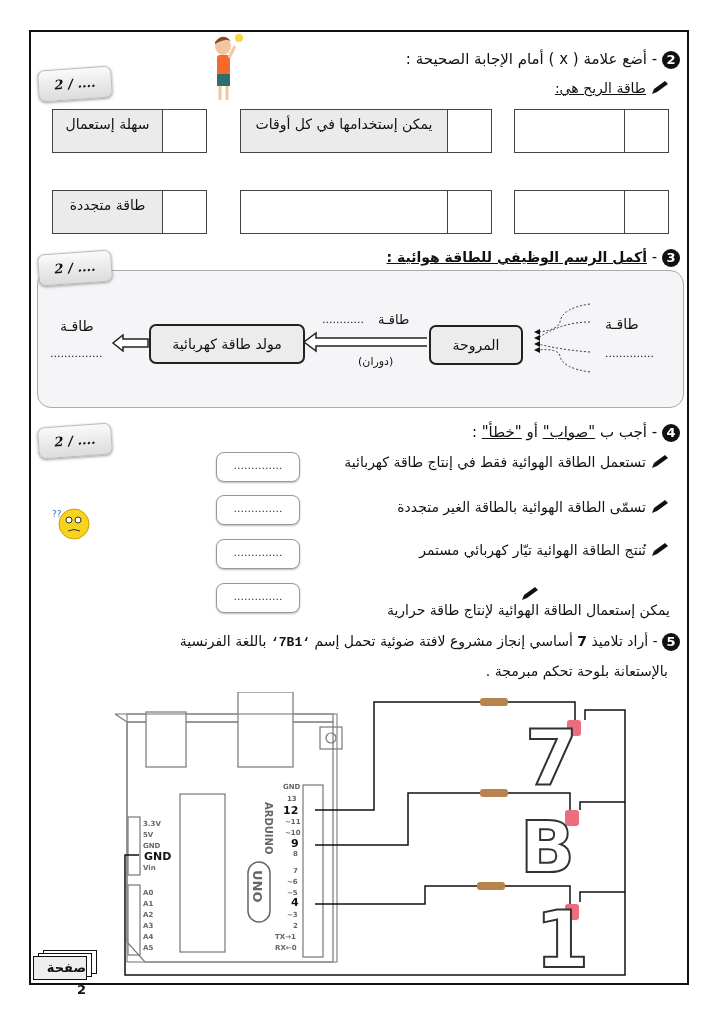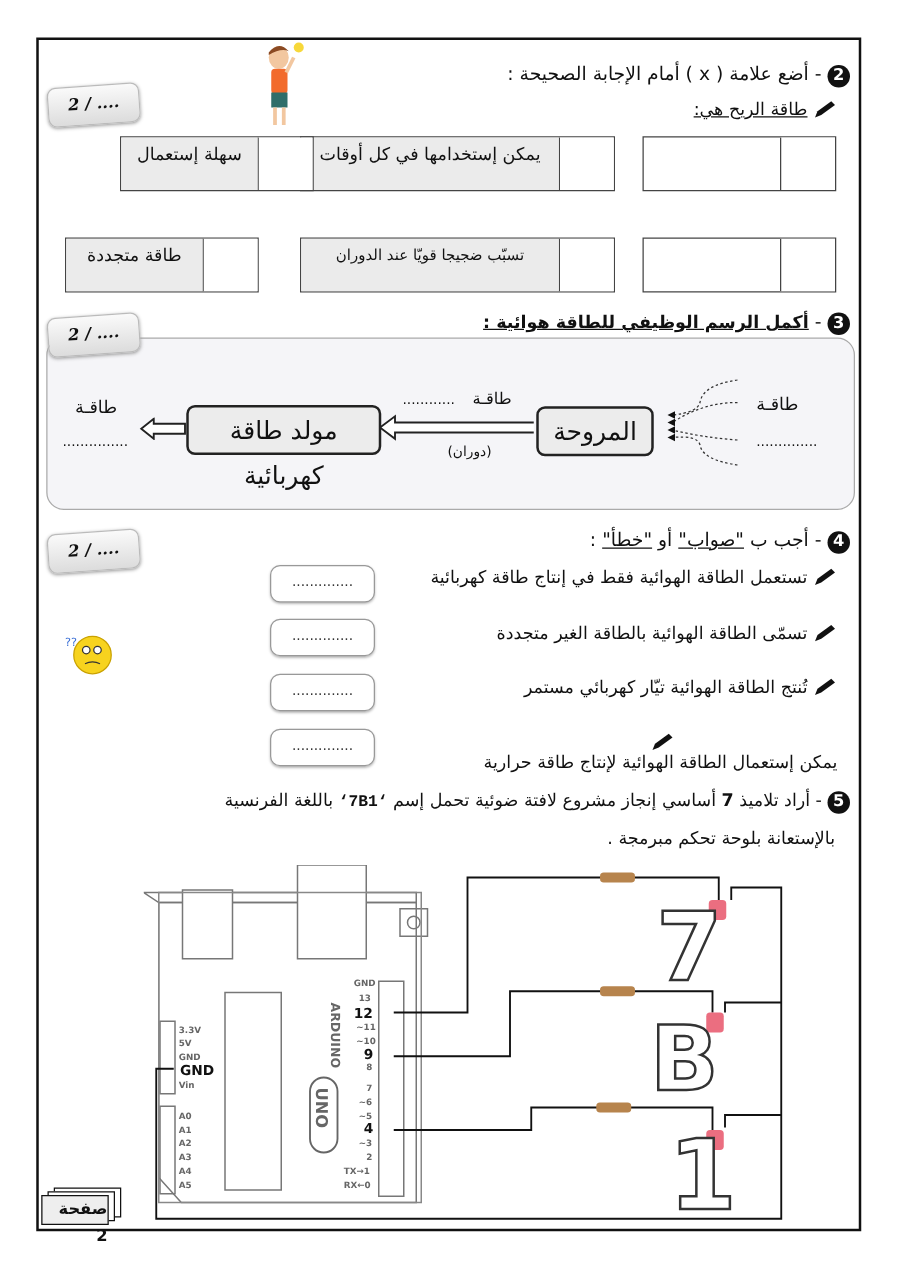--- a/index.html
+++ b/index.html
@@ -7,21 +7,21 @@
   .frame{position:absolute;left:29px;top:30px;width:660px;height:955px;border:2.5px solid #111;box-sizing:border-box;}
   .abs{position:absolute;}
   .rtl{direction:rtl;}
   .qnum{display:inline-block;width:18px;height:18px;border-radius:50%;background:#111;color:#fff;font-weight:bold;font-size:13px;text-align:center;line-height:18px;}
   .q-title{font-size:15px;white-space:nowrap;direction:rtl;}
   .score{position:absolute;width:72px;height:30px;border:1.5px solid #bbb;border-radius:7px;background:linear-gradient(#fafafa,#dcdcdc);box-shadow:0 1px 3px #999;transform:rotate(-4deg);font-family:"DejaVu Serif",serif;font-style:italic;font-weight:bold;font-size:13px;text-align:center;line-height:30px;}
   .opt{position:absolute;height:44px;border:1.3px solid #444;display:flex;direction:rtl;box-sizing:border-box;}
   .opt .chk{width:43px;border-left:1.3px solid #444;background:#fff;flex:none;}
   .opt .lbl{flex:1;background:#ebebeb;font-size:14px;padding-top:6px;text-align:center;white-space:nowrap;}
   .panel{position:absolute;left:37px;top:270px;width:645px;height:136px;border:1.2px solid #aaa;border-radius:14px;background:#f5f5f8;}
-  .rbox{position:absolute;border:2px solid #222;border-radius:7px;background:#ececec;font-size:20px;text-align:center;}
+  .rbox{position:absolute;border:2px solid #222;border-radius:7px;background:#ececec;font-size:14px;text-align:center;}
   .tf-row{position:absolute;right:50px;display:flex;align-items:center;direction:rtl;font-size:14px;white-space:nowrap;}
   .ansbox{position:absolute;width:82px;height:28px;border:1.3px solid #999;border-radius:8px;background:#fff;box-shadow:0 1px 2px #bbb;font-size:11px;text-align:center;line-height:26px;color:#333;}
   .pencil{display:inline-block;width:20px;height:16px;margin-left:4px;}
   u{text-decoration:underline;}
 </style>
 </head>
 <body>
 
 <div class="frame"></div>
 
@@ -47,30 +47,29 @@
   <line x1="20" y1="54" x2="20" y2="68" stroke="#f2c7a0" stroke-width="3"></line>
 </svg>
 
 <div class="opt" style="left:514px;top:109px;width:155px;">
     <div class="chk"></div>
   </div>
 <div class="opt" style="left:240px;top:109px;width:252px;">
     <div class="chk"></div>
     <div class="lbl">يمكن إستخدامها في كل أوقات</div>
   </div>
-<div class="opt" style="left:52px;top:109px;width:155px;margin-left:44px;">
+<div class="opt" style="left:52px;top:109px;width:155px;">
     <div class="chk"></div>
     <div class="lbl">سهلة إستعمال</div>
   </div>
 <div class="opt" style="left:514px;top:190px;width:155px;">
     <div class="chk"></div>
   </div>
 <div class="opt" style="left:240px;top:190px;width:252px;">
     <div class="chk"></div>
-    <div class="lbl" style="font-size:12px;">تسبّب ضجيجا قويّا عند الدوران</div>
   </div>
 <div class="opt" style="left:52px;top:190px;width:155px;">
     <div class="chk"></div>
     <div class="lbl">طاقة متجددة</div>
   </div>
 
 <div class="abs q-title" style="right:40px;top:248px;">
   <span class="qnum">3</span>
   <span>-</span>
   <u style="font-weight:bold;font-size:14px;">أكمل الرسم الوظيفي للطاقة هوائية :</u>

